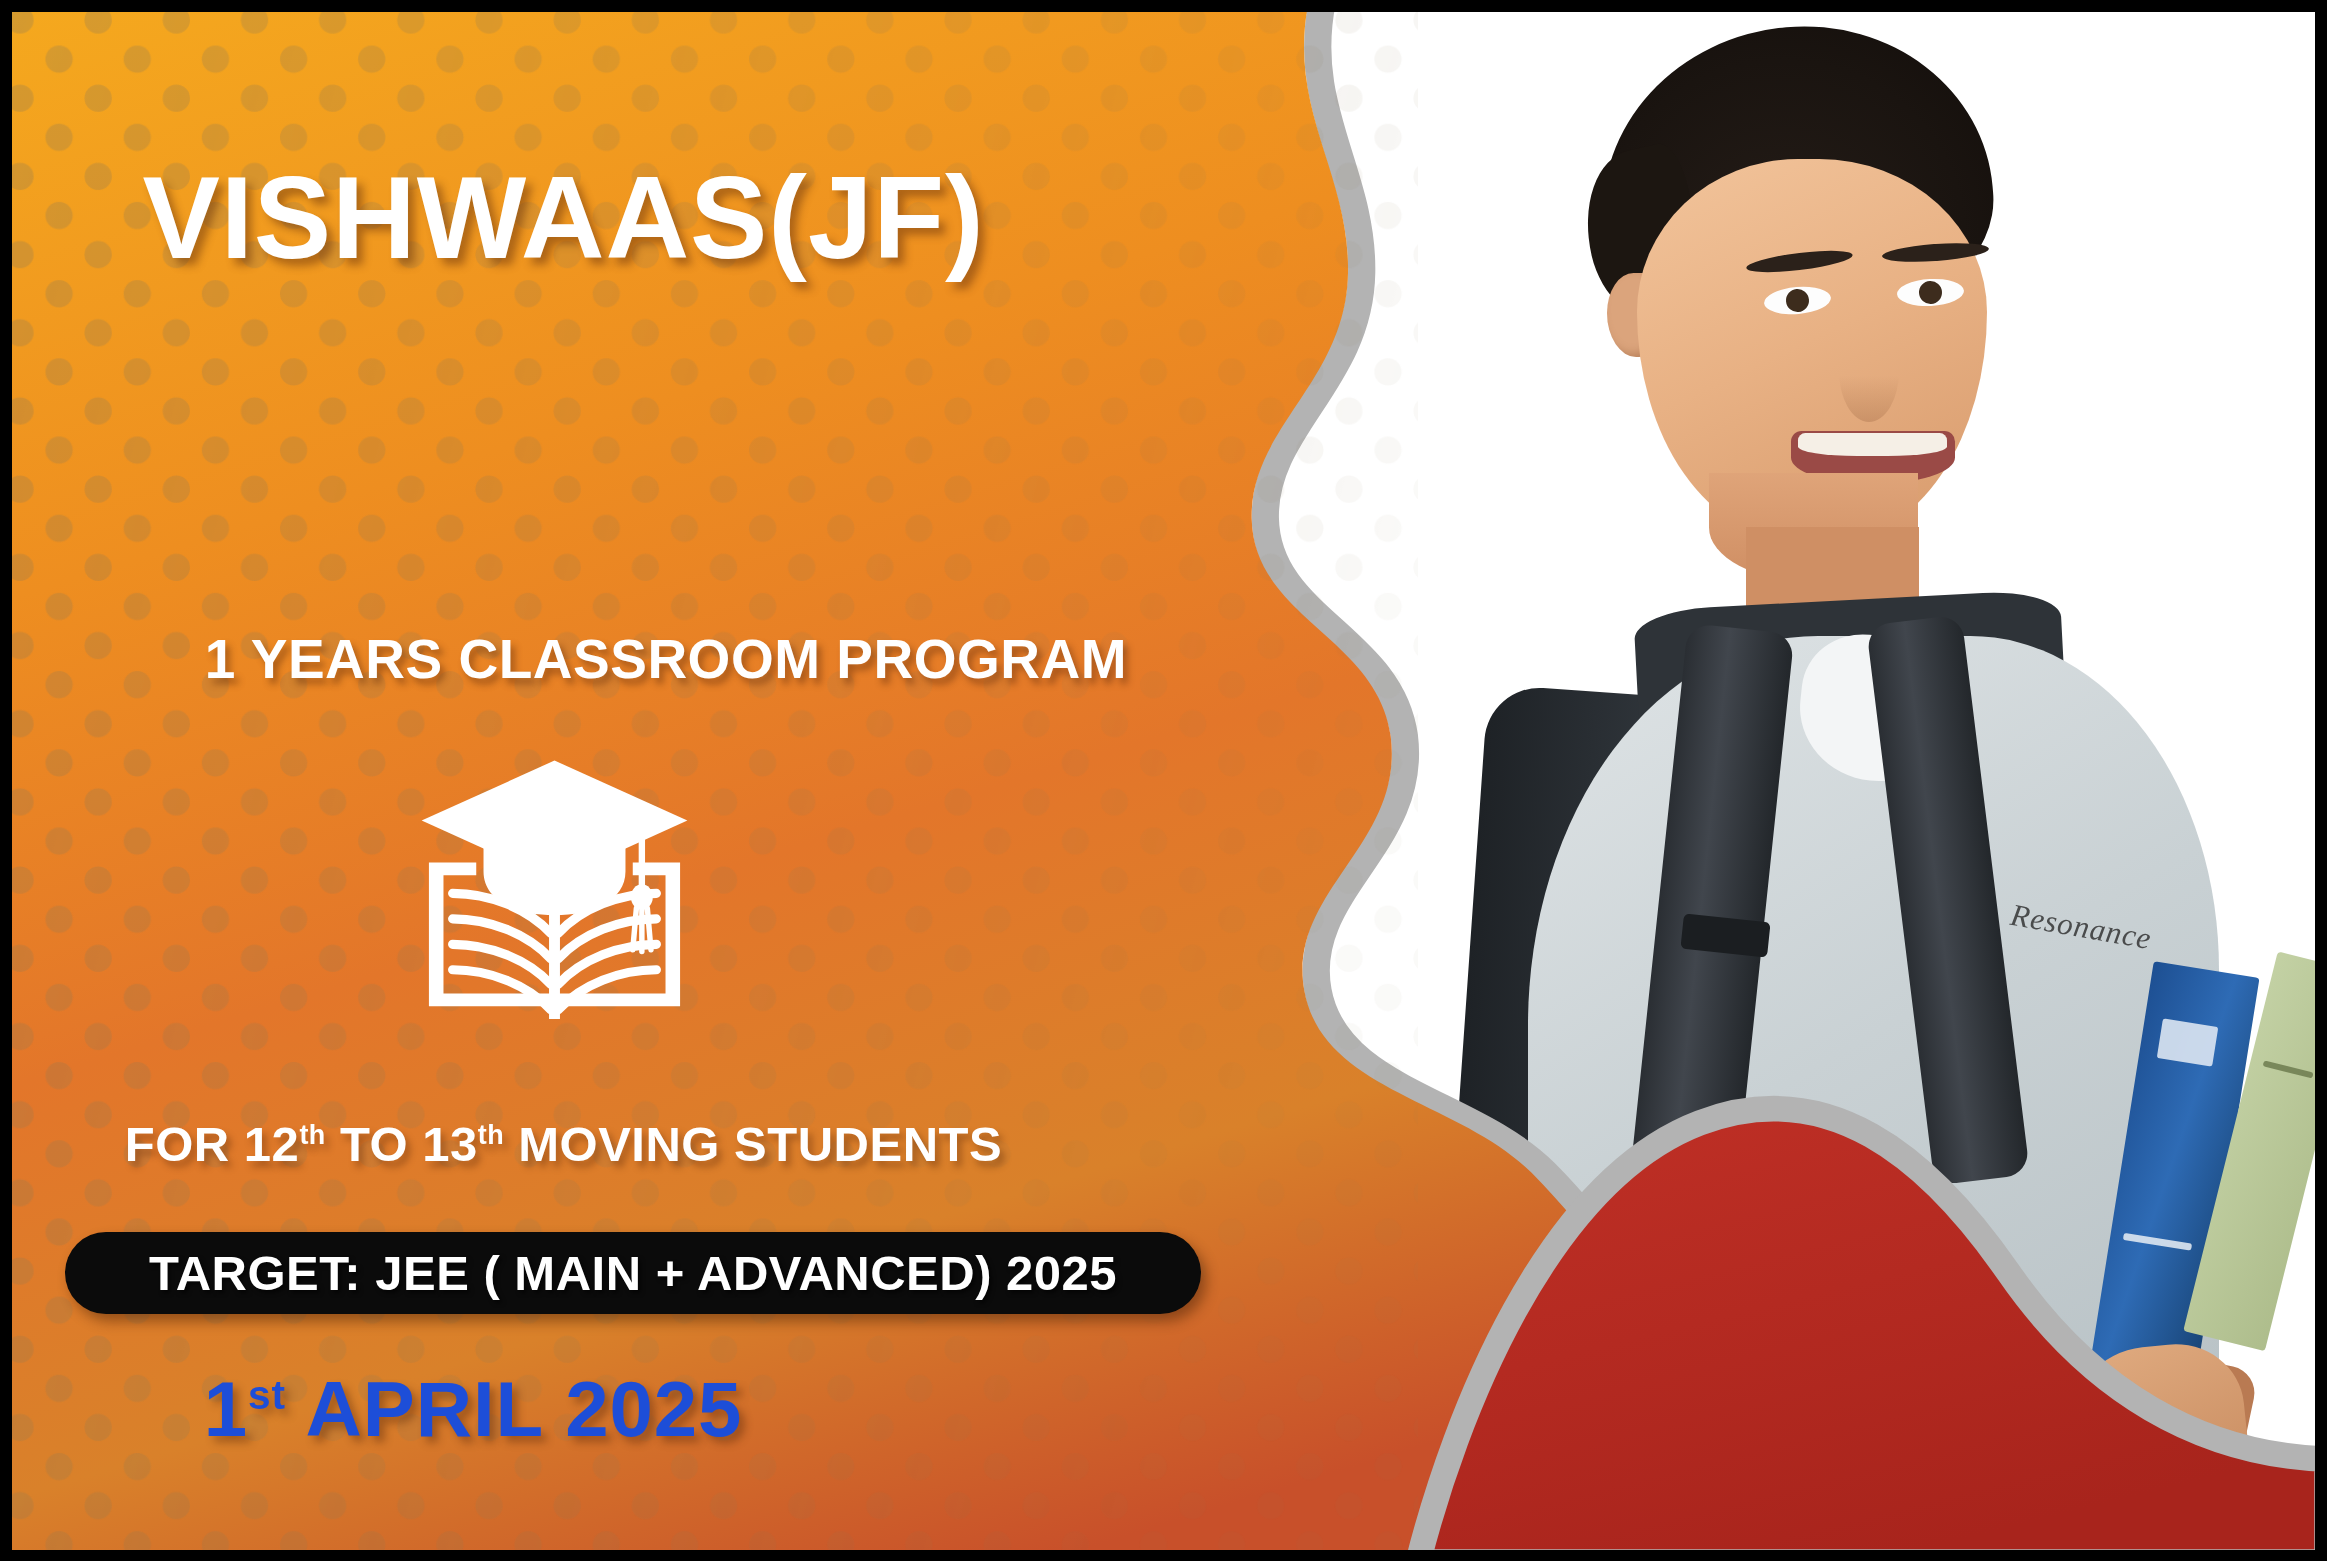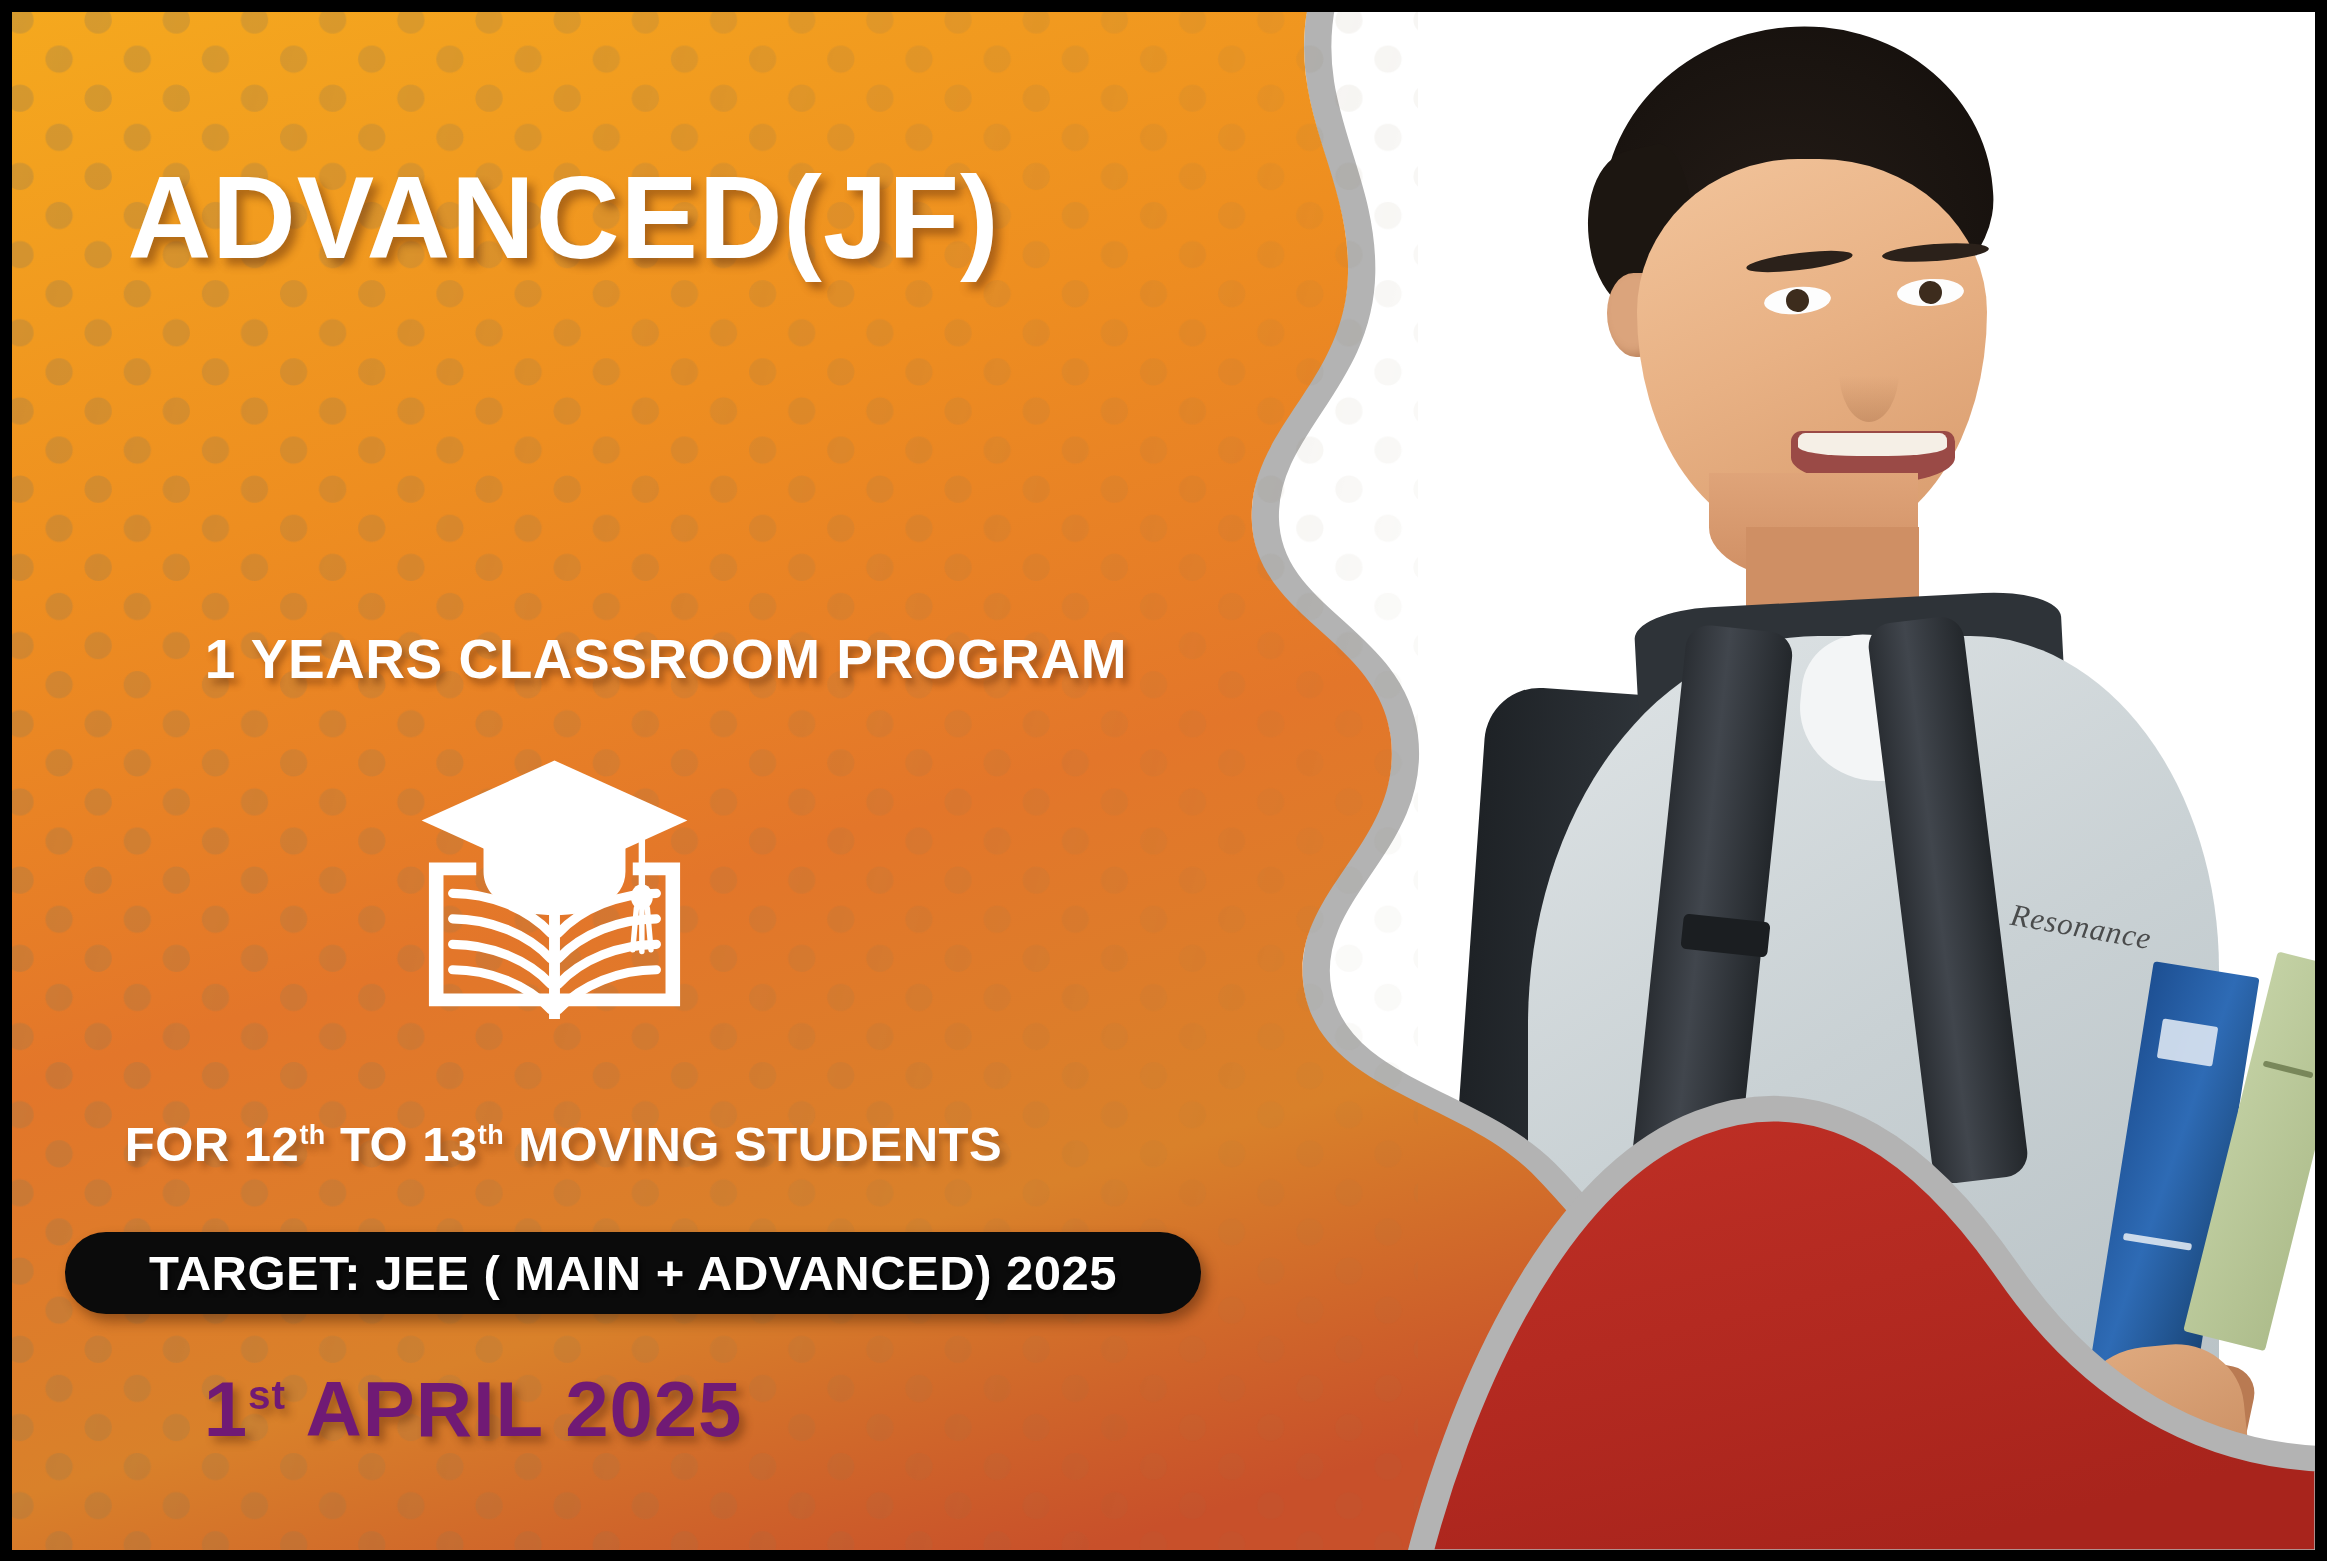--- a/index.html
+++ b/index.html
@@ -201,21 +201,21 @@
     box-shadow:5.5px 7.3px 12.7px rgba(60,25,5,.45);
   }
   .target-badge span{
     font-size:49px;font-weight:bold;color:#ffffff;letter-spacing:0.5px;
     text-shadow:2.7px 2.7px 4.5px rgba(0,0,0,.6);
   }
 
   .date{
     position:absolute;left:0;right:345px;top:1364px;
     text-align:center;
-    font-size:78px;font-weight:bold;color:#701a75;
+    font-size:78px;font-weight:bold;color:#1d4ed8;
     letter-spacing:0.9px;
     text-shadow:5.5px 6.4px 8.2px rgba(90,40,10,.45);
   }
   .date sup{font-size:.52em;vertical-align:super;}
 </style>
 </head>
 <body>
 
 <div class="banner">
 
@@ -307,21 +307,21 @@
       <mask id="dotMask">
         <rect width="1560" height="1718" fill="url(#dotFade)"></rect>
       </mask>
     </defs>
     <rect width="1560" height="1718" fill="url(#dotpat)" mask="url(#dotMask)"></rect>
   </svg>
 
   <div class="content">
 
     <div class="title">
-      <span>ADVANCED(JF)</span>
+      <span>VISHWAAS(JF)</span>
     </div>
 
     <div class="subtitle">1 YEARS CLASSROOM PROGRAM</div>
 
     <div class="cap-icon">
       <svg width="273" height="264" viewBox="0 0 300 290" aria-hidden="true">
 
         <polygon points="150,6 296,72 150,138 4,72" fill="#ffffff"></polygon>
 
         <path d="M72,92 L72,128 C72,160 108,176 150,176 C192,176 228,160 228,128 L228,92 L150,128 Z" fill="#ffffff"></path>

